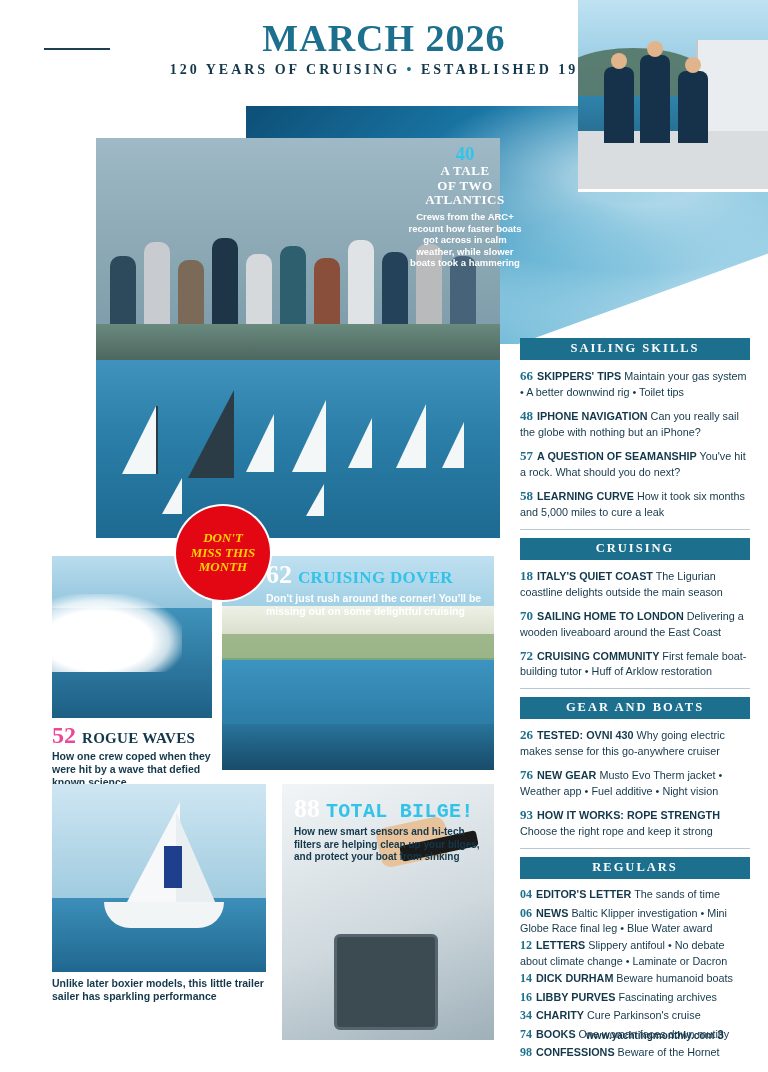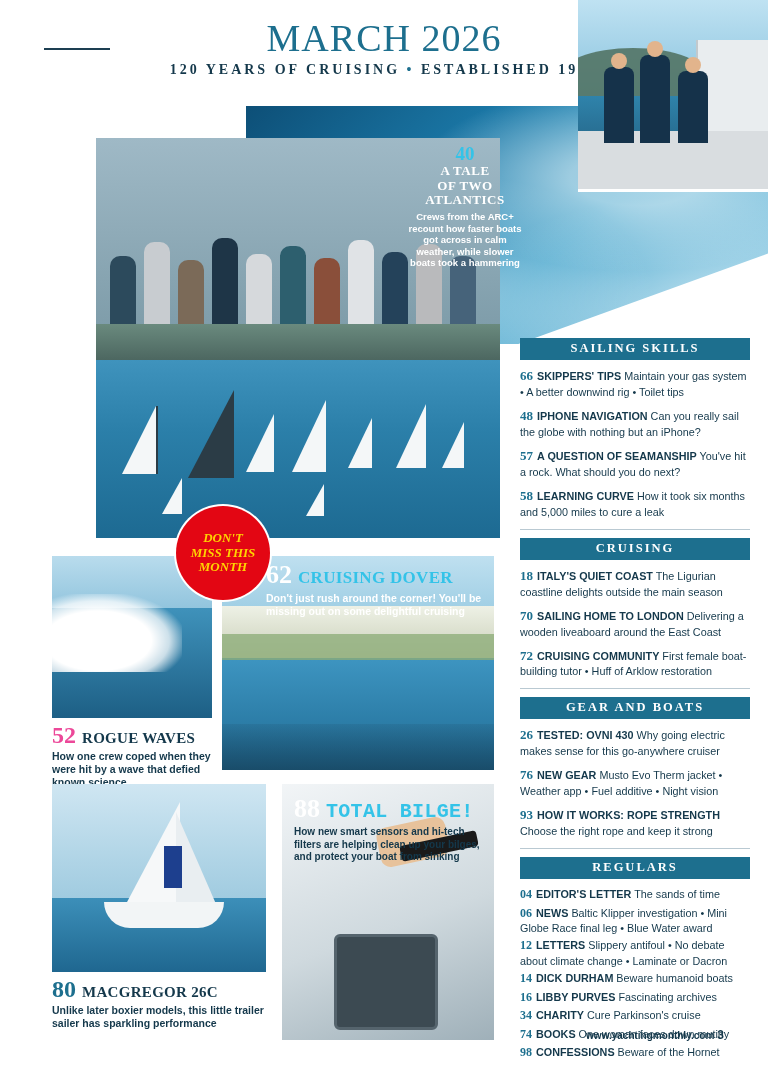--- a/index.html
+++ b/index.html
@@ -14,21 +14,21 @@
   
   .masthead-rule-left, .masthead-rule-right {
     position: absolute; top: 48px; height: 2px; background: #1d3f52;
   }
   .masthead-rule-left { left: 44px; width: 66px; }
   .masthead-rule-right { right: 44px; width: 66px; }
   .issue-title {
     position: absolute; top: 16px; left: 0; width: 768px;
     text-align: center;
     font-family: "Liberation Serif", serif;
-    font-weight: normal;
+    font-weight: bold;
     font-size: 38px;
     letter-spacing: 1px;
     color: #1d6f8e;
   }
   .issue-sub {
     position: absolute; top: 62px; left: 0; width: 768px;
     text-align: center;
     font-family: "Liberation Serif", serif;
     font-size: 14px;
     letter-spacing: 3px;
@@ -312,24 +312,20 @@
 
   <div class="photo-mac">
     <div class="m-sky"></div>
     <div class="m-sea"></div>
     <div class="m-main"></div>
     <div class="m-jib"></div>
     <div class="m-blue"></div>
     <div class="m-hull"></div>
   </div>
   <div class="cap-mac">
-    <div class="line1">
-      <span class="num">80</span>
-      <span class="ttl">MACGREGOR 26C</span>
-    </div>
     <div class="body">Unlike later boxier models, this little trailer sailer has sparkling performance</div>
   </div>
 
   <div class="photo-bilge">
     <div class="b-bg"></div>
     <div class="b-arm"></div>
     <div class="b-tool"></div>
     <div class="b-dev">
       
     </div>

